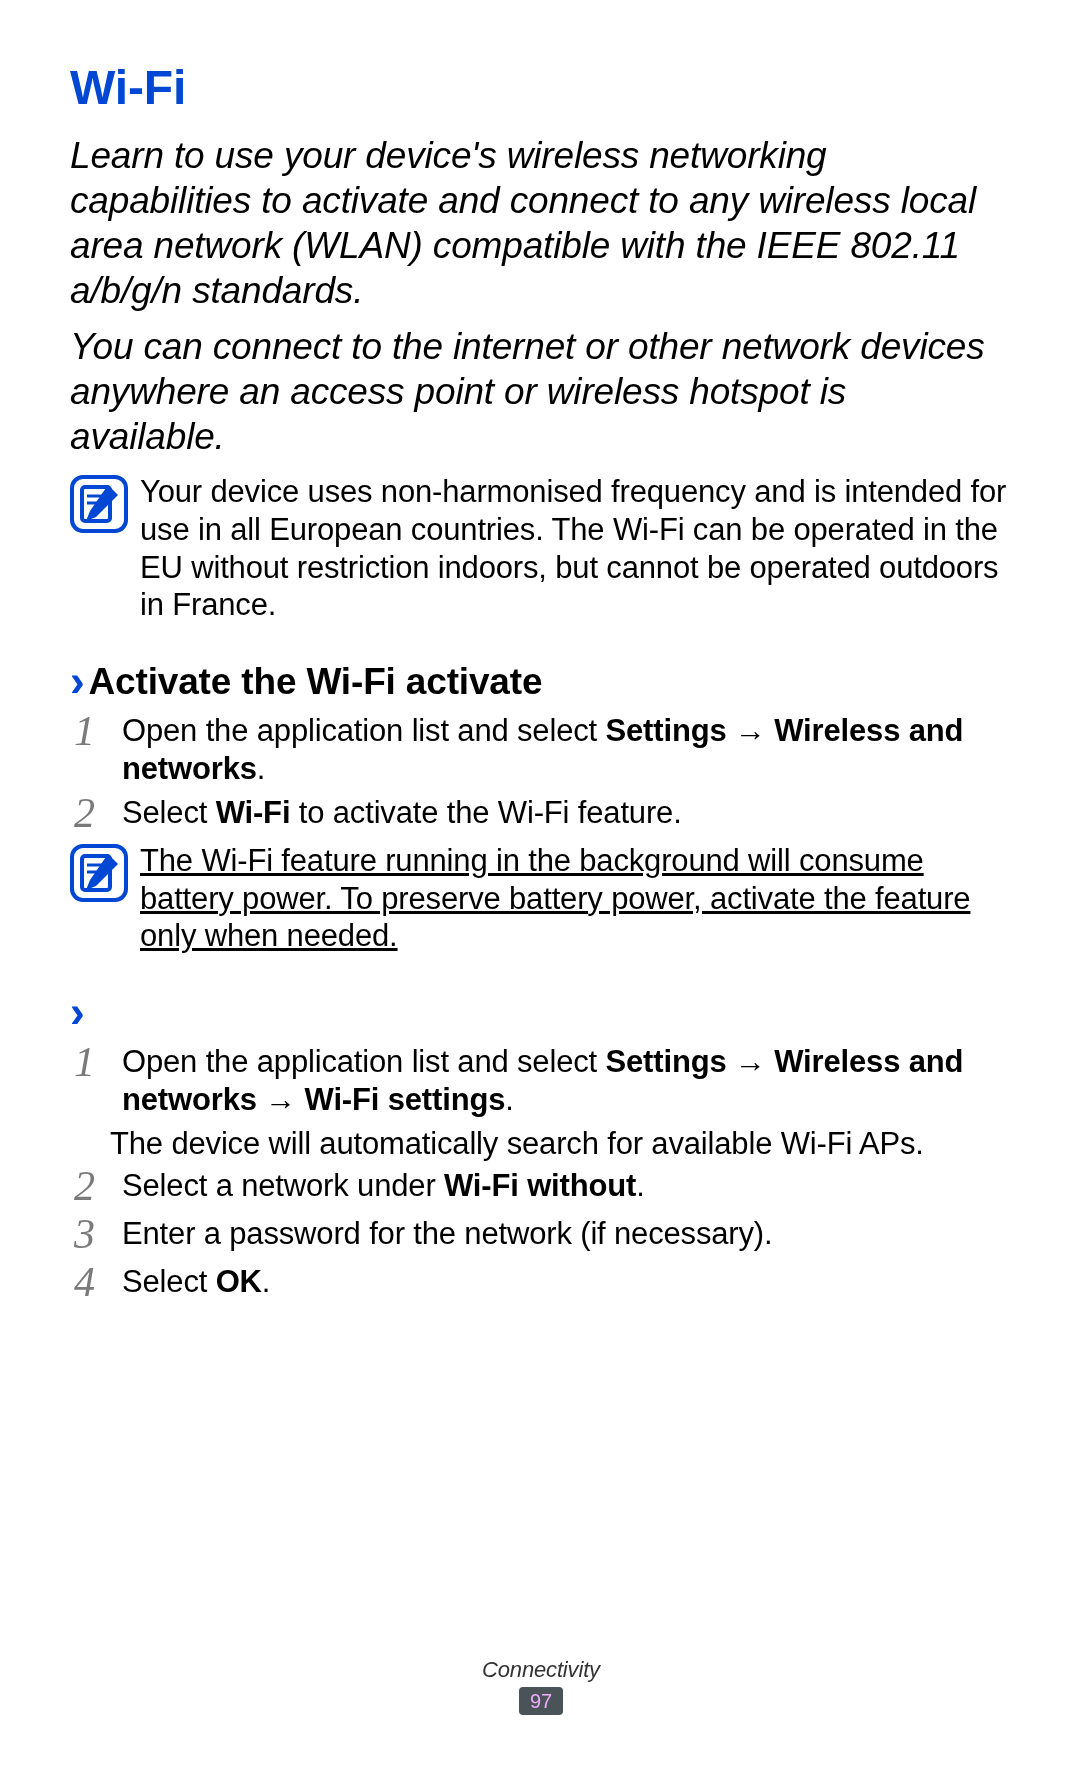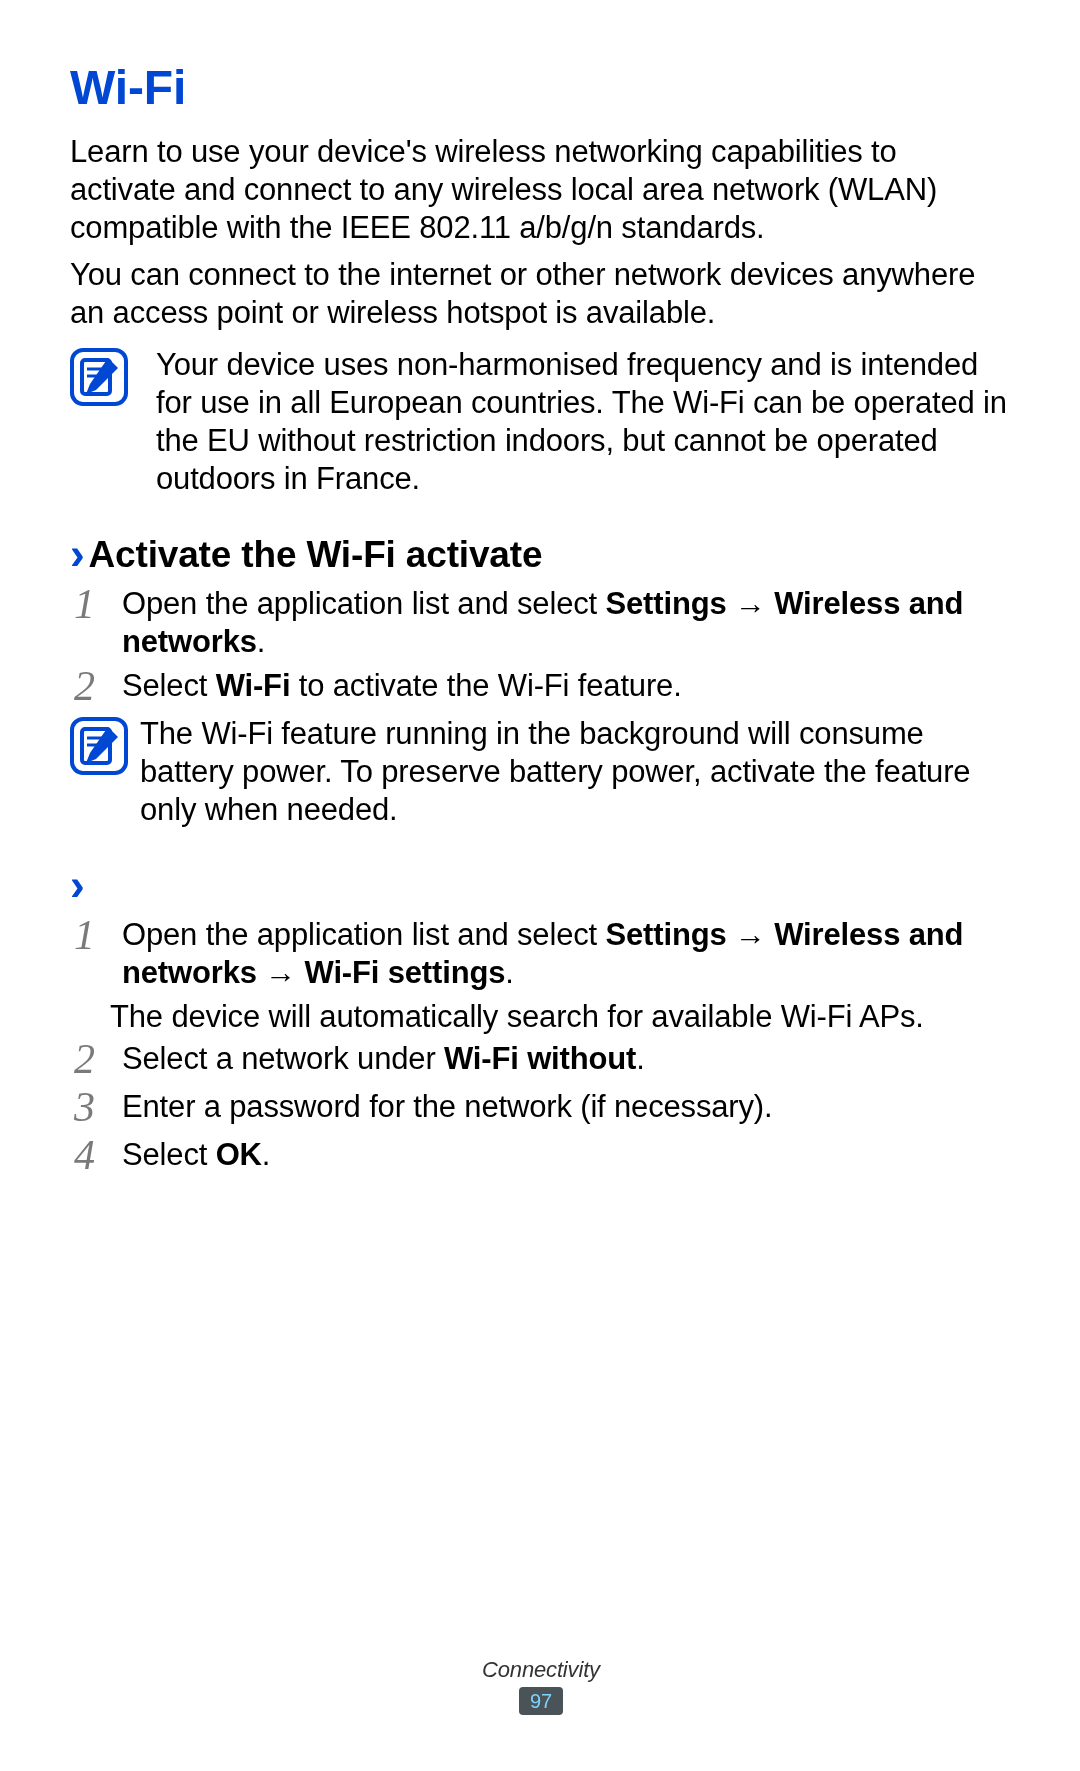--- a/index.html
+++ b/index.html
@@ -17,30 +17,30 @@
       color: #000;
       letter-spacing: -0.01em;
     }
     .title {
       color: #0047d4;
       font-size: 48px;
       font-weight: 700;
       margin-bottom: 18px;
     }
     .para {
-      font-size: 31px;
+      font-size: 37px;
       line-height: 1.22;
       margin-bottom: 10px;
+      font-style: italic;
     }
     .note-block {
       display: flex;
       align-items: flex-start;
       margin-top: 14px;
       margin-bottom: 24px;
-      gap: 16px;
     }
     .note-icon {
       width: 58px;
       height: 58px;
       flex-shrink: 0;
       margin-right: 12px;
       margin-top: 2px;
     }
     .note-text {
       font-size: 31px;
@@ -88,20 +88,21 @@
       flex: 1;
     }
     .bold {
       font-weight: 700;
     }
     .indented-note {
       display: flex;
       align-items: flex-start;
       margin-top: 6px;
       margin-bottom: 16px;
+      text-decoration: underline;
     }
     .step-extra {
       font-size: 31px;
       line-height: 1.22;
       margin-left: 40px;
     }
     .footer {
       position: absolute;
       bottom: 56px;
       left: 2px;
@@ -112,21 +113,21 @@
       font-style: italic;
       font-size: 22px;
       color: #333;
       margin-bottom: 4px;
     }
     .page-badge {
       display: inline-block;
       min-width: 44px;
       padding: 1px 10px;
       background: #4a5458;
-      color: #7dd3fc;
+      color: #f0abfc;
       font-size: 20px;
       border-radius: 4px;
       font-weight: 400;
       line-height: 1.3;
     }
   </style>
 </head>
 <body>
 
 <h1 class="title">Wi-Fi</h1>

